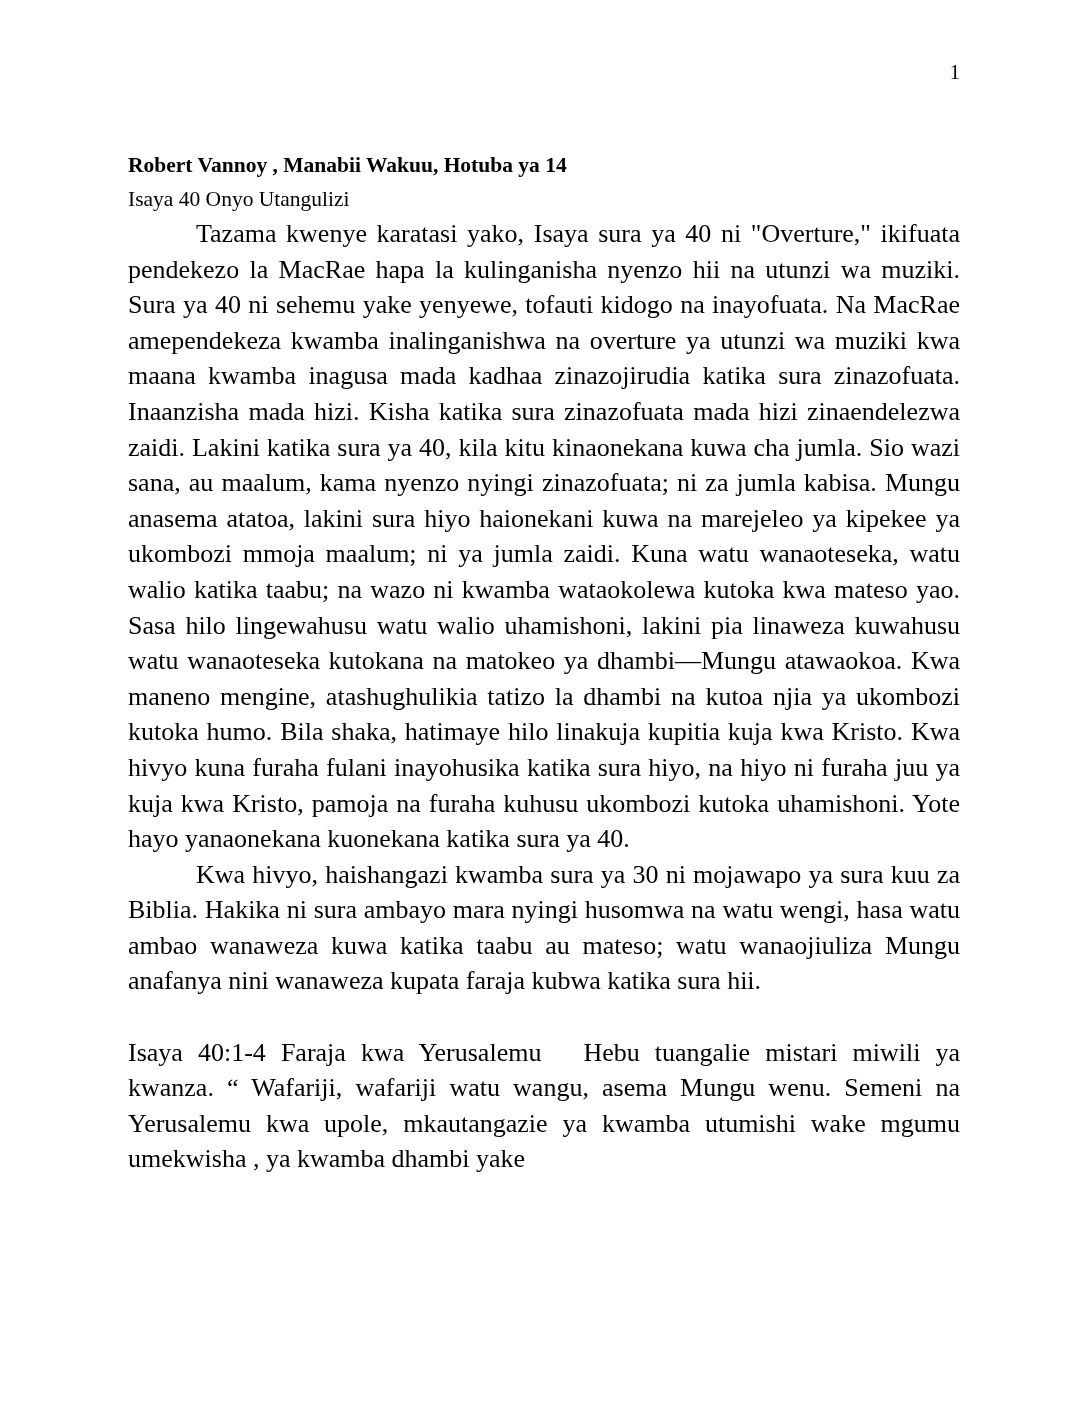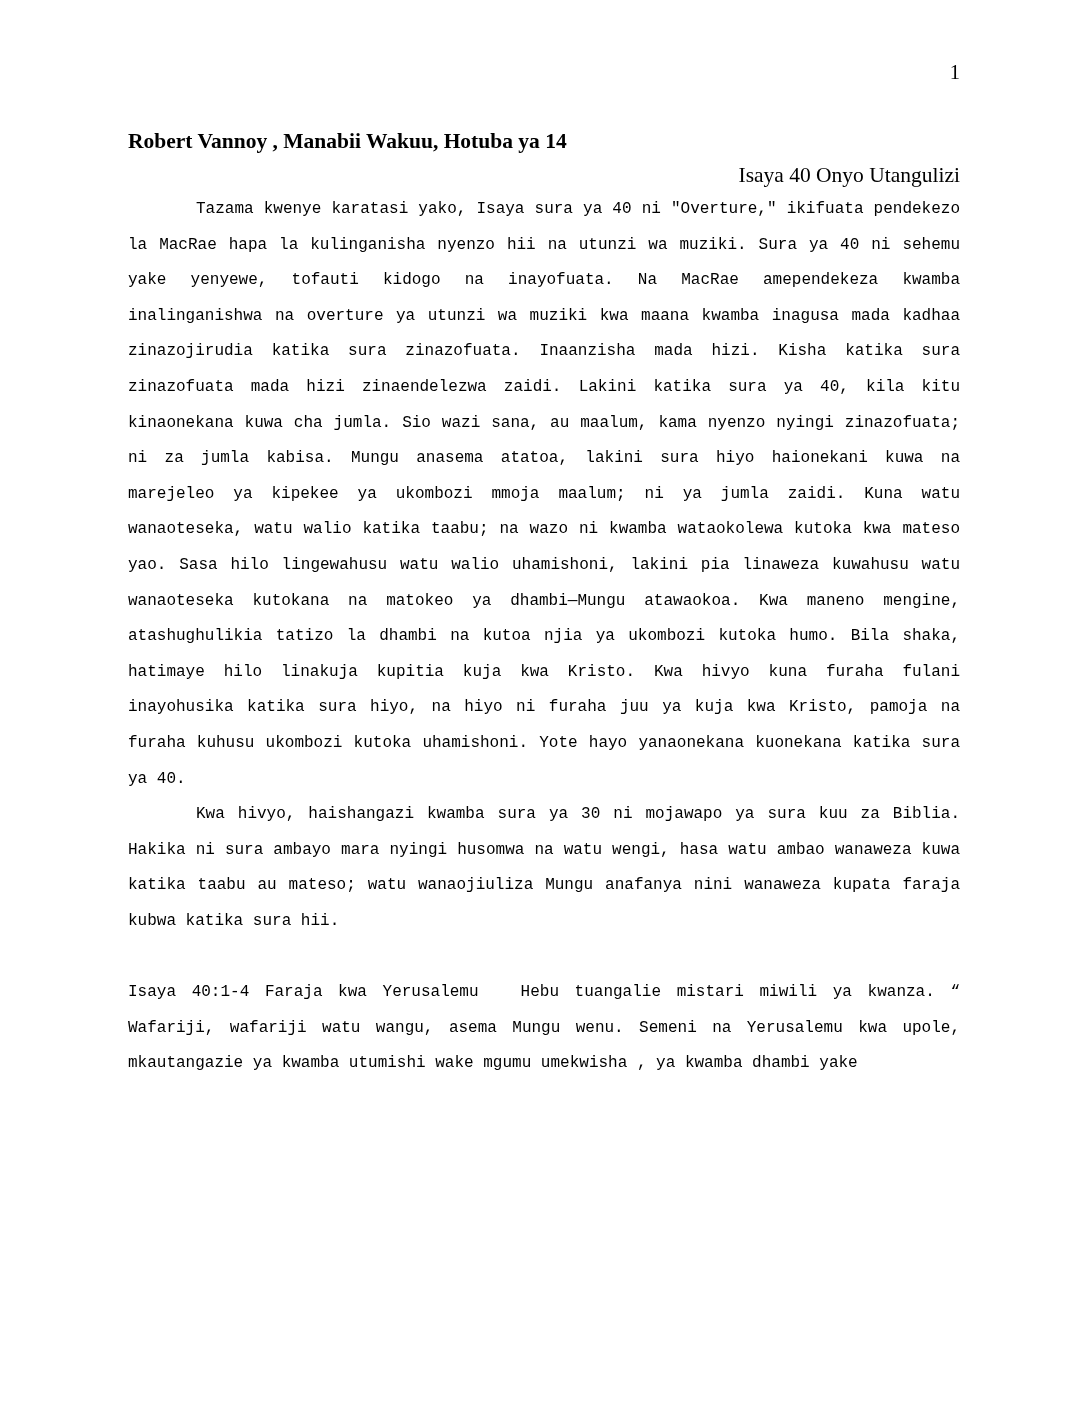--- a/index.html
+++ b/index.html
@@ -24,39 +24,37 @@
   }
   .page-number {
     position: absolute;
     top: 62px;
     right: 128px;
     font-size: 20.5px;
     line-height: 1;
     font-family: "Liberation Serif", "DejaVu Serif", serif;
   }
   .body-block {
-    margin-top: 64px;
+    margin-top: 88px;
   }
   .heading {
     font-weight: bold;
     font-size: 21.5px;
     line-height: 34px;
   }
   .subheading {
     font-size: 21.5px;
     line-height: 34px;
-    text-align: right;
   }
   p.para {
-    font-size: 16px;
+    font-size: 26px;
     line-height: 35.6px;
     margin: 0;
     text-align: justify;
     text-justify: inter-word;
-    font-family: Liberation Mono, monospace;
   }
   p.indent {
     text-indent: 68px;
   }
   .spacer-line {
     height: 35.6px;
   }
   .tabbed-gap {
     display: inline-block;
     width: 42px;

